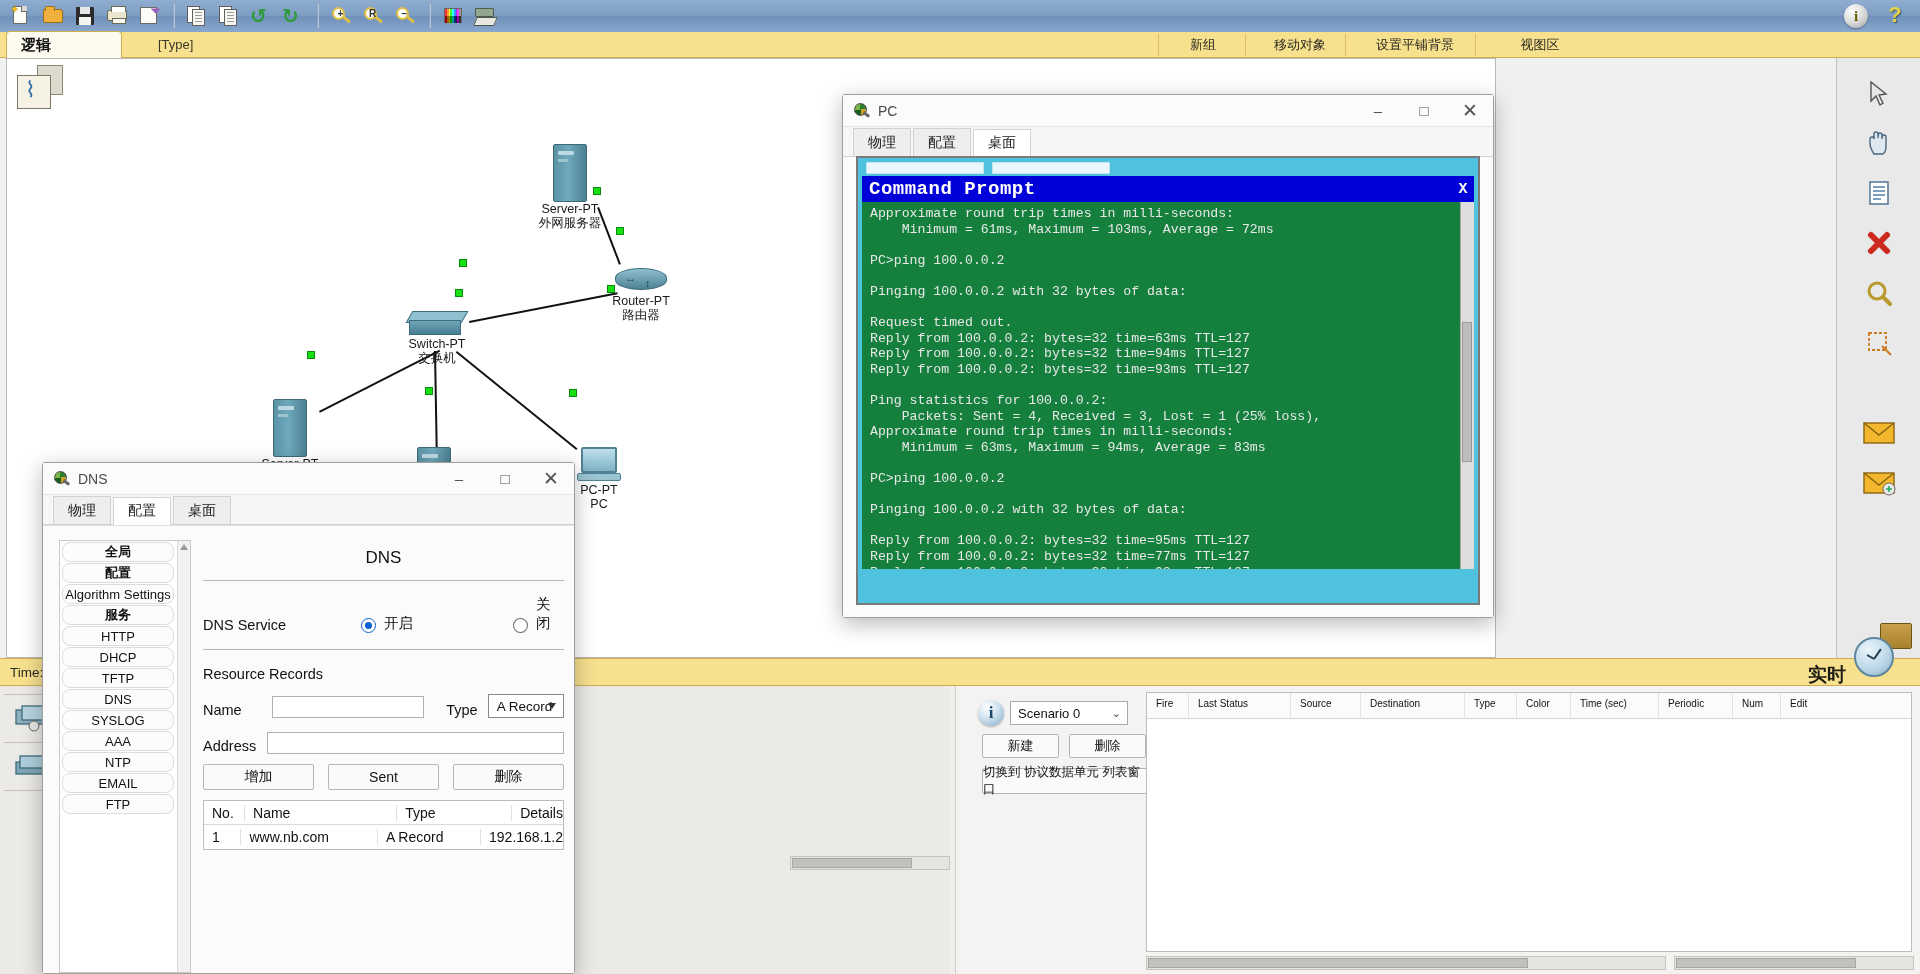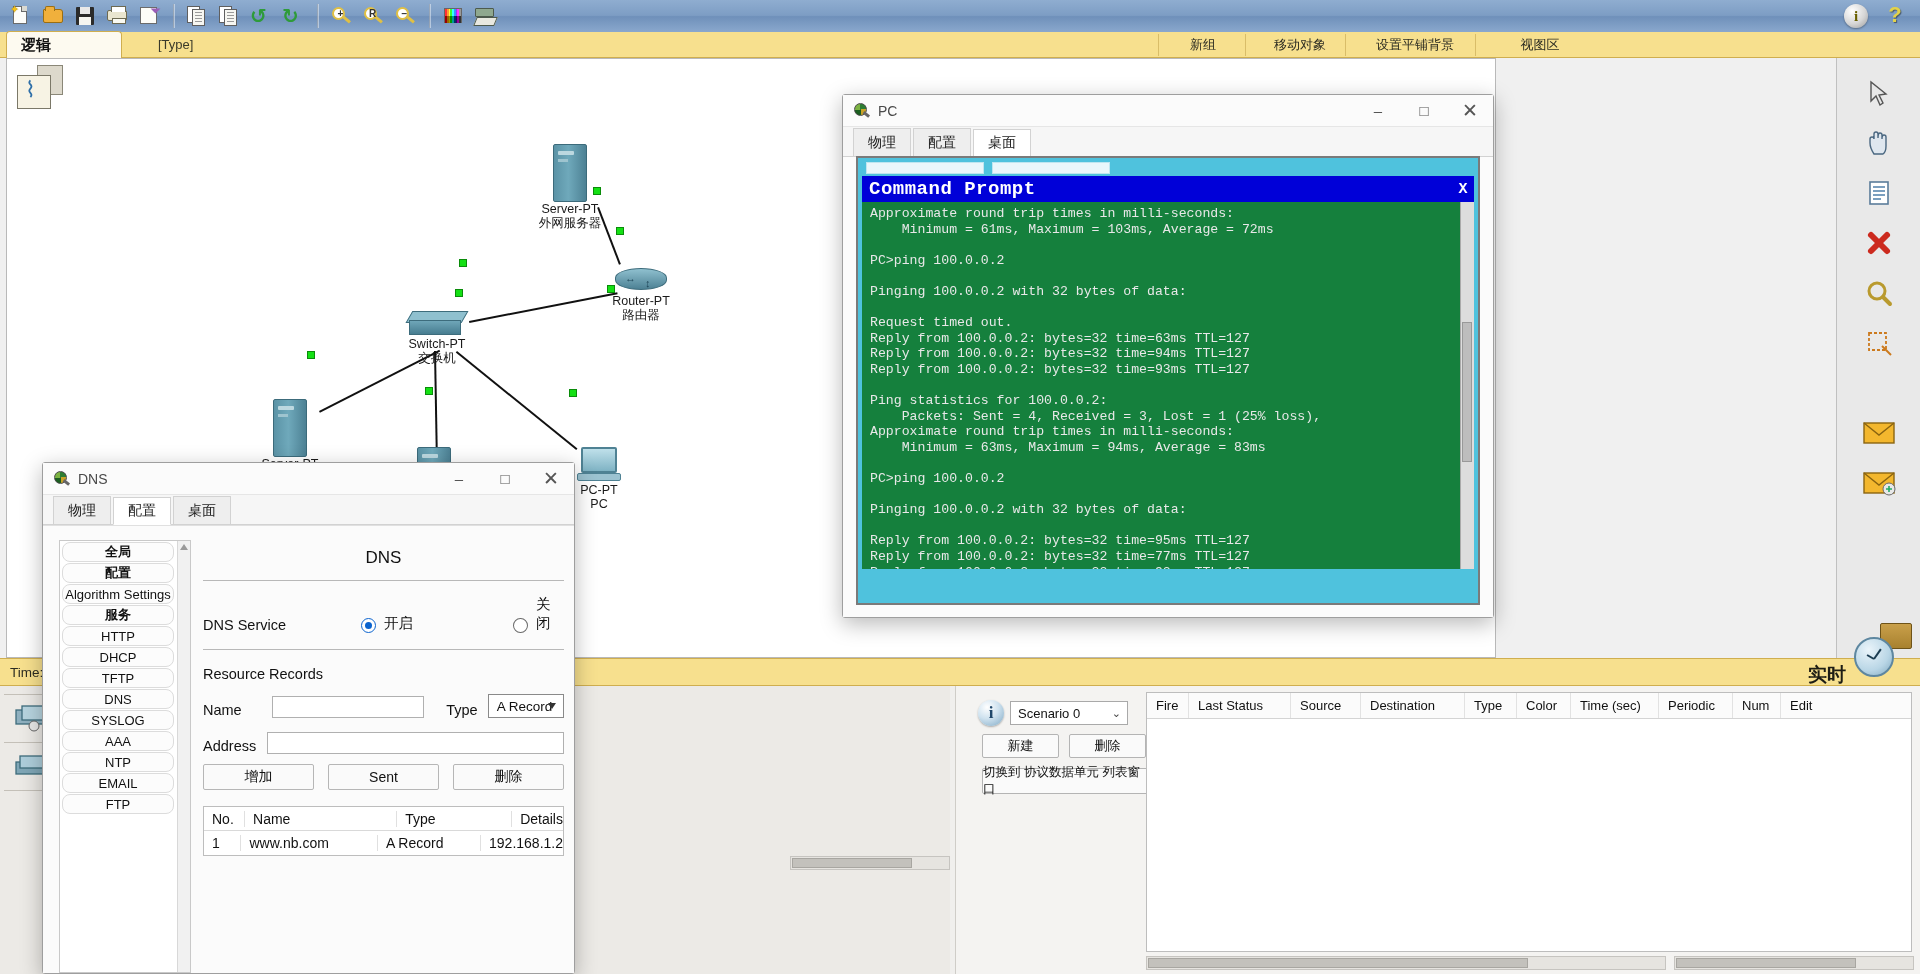--- a/index.html
+++ b/index.html
@@ -192,21 +192,21 @@
   .combo .cv { position:absolute; right:6px; top:5px; color:#444; font-size:11px; }
   .sim-btn-row { display:flex; gap:10px; padding:8px 0 0 26px; }
   .sim-btn { width: 78px; height: 24px; background:#fafafa; border:1px solid #b4b4b4; border-radius:2px;
      font-size:13px; color:#111; display:flex; align-items:center; justify-content:center; cursor:pointer; }
   .sim-wide { width: 166px; height: 26px; margin: 10px 0 0 26px; background:#fafafa;
      border:1px solid #b4b4b4; border-radius:2px; font-size:12.5px; color:#111;
      display:flex; align-items:center; justify-content:center; cursor:pointer; }
   .evt-table { position:absolute; left:190px; top:6px; right:8px; height:260px; background:#fff;
      border:1px solid #bdbdbd; }
   .evt-head { display:flex; height:26px; border-bottom:1px solid #d4d4d4; background:#fbfbfb; }
-  .evt-head div { font-size:13px; color:#111; padding:5px 0 0 9px; border-right:1px solid #e2e2e2;
+  .evt-head div { font-size:10px; color:#111; padding:5px 0 0 9px; border-right:1px solid #e2e2e2;
      white-space:nowrap; overflow:hidden; }
   .hscroll { position:absolute; height:14px; background:#e6e4e0; border:1px solid #c6c4c0; }
   .hscroll .thumb { position:absolute; left:1px; top:1px; height:10px; background:#c3c1bc;
      border:1px solid #a8a6a1; }
 
   
   .win { position:absolute; background:#f6f6f6; border:1px solid #9e9e9e;
      box-shadow: 0 6px 22px rgba(0,0,0,.28); border-radius:3px; }
   .win-title { height:32px; display:flex; align-items:center; padding-left:10px;
      background:#fbfbfb; border-bottom:1px solid #e6e6e6; }
@@ -255,21 +255,21 @@
   .radio.on:after { content:""; position:absolute; left:3px; top:3px; width:7px; height:7px;
      border-radius:50%; background:#0b63ce; }
   .tin { height:22px; background:#fff; border:1px solid #b0b0b0; }
   .selbox { height:24px; background:#fff; border:1px solid #8a8a8a; display:flex; align-items:center;
      padding-left:8px; font-size:13.5px; color:#111; position:relative; cursor:pointer; }
   .selbox .cv { position:absolute; right:7px; top:8px; width:0; height:0;
      border-left:4.5px solid transparent; border-right:4.5px solid transparent; border-top:6px solid #333; }
   .btn3 { display:flex; gap:14px; margin-top:10px; }
   .gbtn { flex:1; height:26px; background:#fafafa; border:1px solid #b6b6b6; border-radius:2px;
      display:flex; align-items:center; justify-content:center; font-size:14px; color:#111; cursor:pointer; }
-  .rtable { margin-top:16px; border:1px solid #bdbdbd; background:#fff; }
+  .rtable { margin-top:10px; border:1px solid #bdbdbd; background:#fff; }
   .rt-head, .rt-row { display:flex; height:24px; align-items:center; }
   .rt-head { border-bottom:1px solid #d9d9d9; }
   .rt-head div, .rt-row div { font-size:14px; color:#111; padding-left:8px; }
   .rt-c0 { width:44px; } .rt-c1 { width:170px; border-left:1px solid #e0e0e0; }
   .rt-c2 { width:128px; border-left:1px solid #e0e0e0; } .rt-c3 { flex:1; border-left:1px solid #e0e0e0; }
 
   
   #pcwin { left:842px; top:94px; width:652px; height:524px; }
   .pc-body-area { position:absolute; left:0; top:62px; right:0; bottom:0; background:#fbfbfb; }
   .cmd-outer { position:absolute; left:13px; top:-1px; right:13px; bottom:12px;

